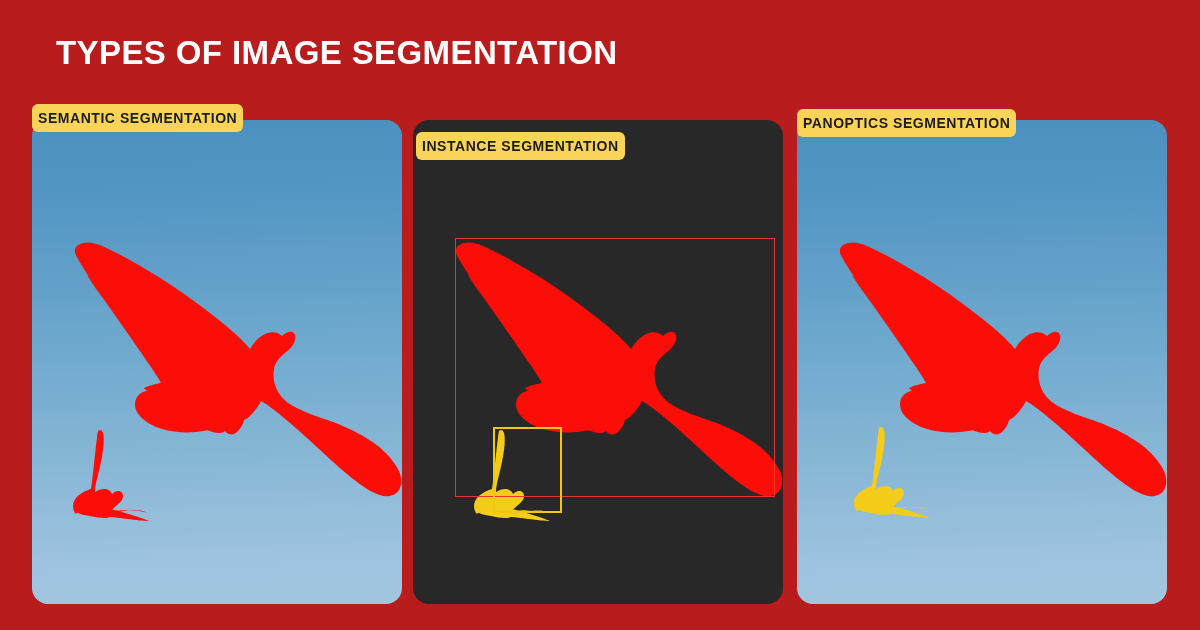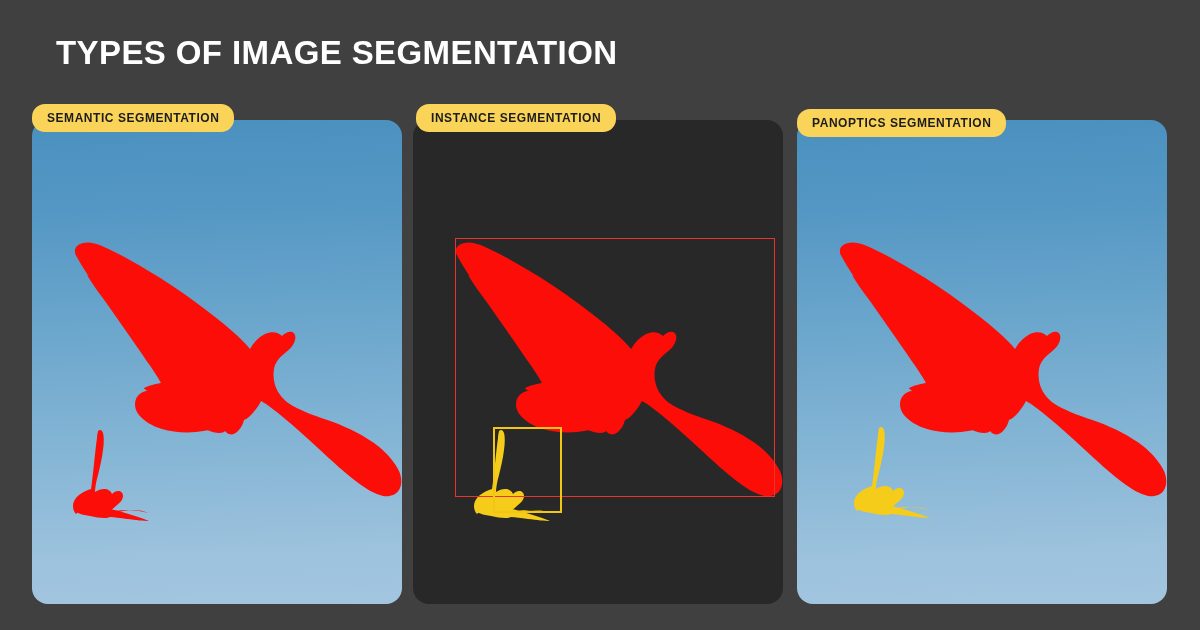--- a/index.html
+++ b/index.html
@@ -13,21 +13,21 @@
     height: 630px;
     overflow: hidden;
     font-family: "Liberation Sans", sans-serif;
     -webkit-font-smoothing: antialiased;
   }
 
   #poster {
     position: relative;
     width: 1200px;
     height: 630px;
-    background: #404040;
+    background: #b91c1c;
     text-align: right;
   }
 
   
   .page-title {
     position: absolute;
     left: 56px;
     top: 33px;
     font-size: 33px;
     line-height: 40px;
@@ -70,36 +70,36 @@
   }
   .dark-canvas {
     background: #282828;
   }
 
   
   .badge {
     position: absolute;
     top: 0;
     height: 28px;
-    border-radius: 13px;
+    border-radius: 6px;
     background: #fad459;
     color: #1c1c1c;
-    font-size: 12px;
+    font-size: 14px;
     font-weight: bold;
     letter-spacing: 0.55px;
     display: flex;
     align-items: center;
     justify-content: center;
-    padding: 0 15px;
+    padding: 0 6px;
     box-sizing: border-box;
     white-space: nowrap;
     z-index: 5;
   }
   .badge-1 { left: 32px; }
-  .badge-2 { left: 416px; }
+  .badge-2 { left: 416px; margin-top: 28px; }
   .badge-3 { left: 797px; }
 
   
   .scene {
     position: absolute;
     left: 0;
     top: 0;
     width: 370px;
     height: 484px;
   }

